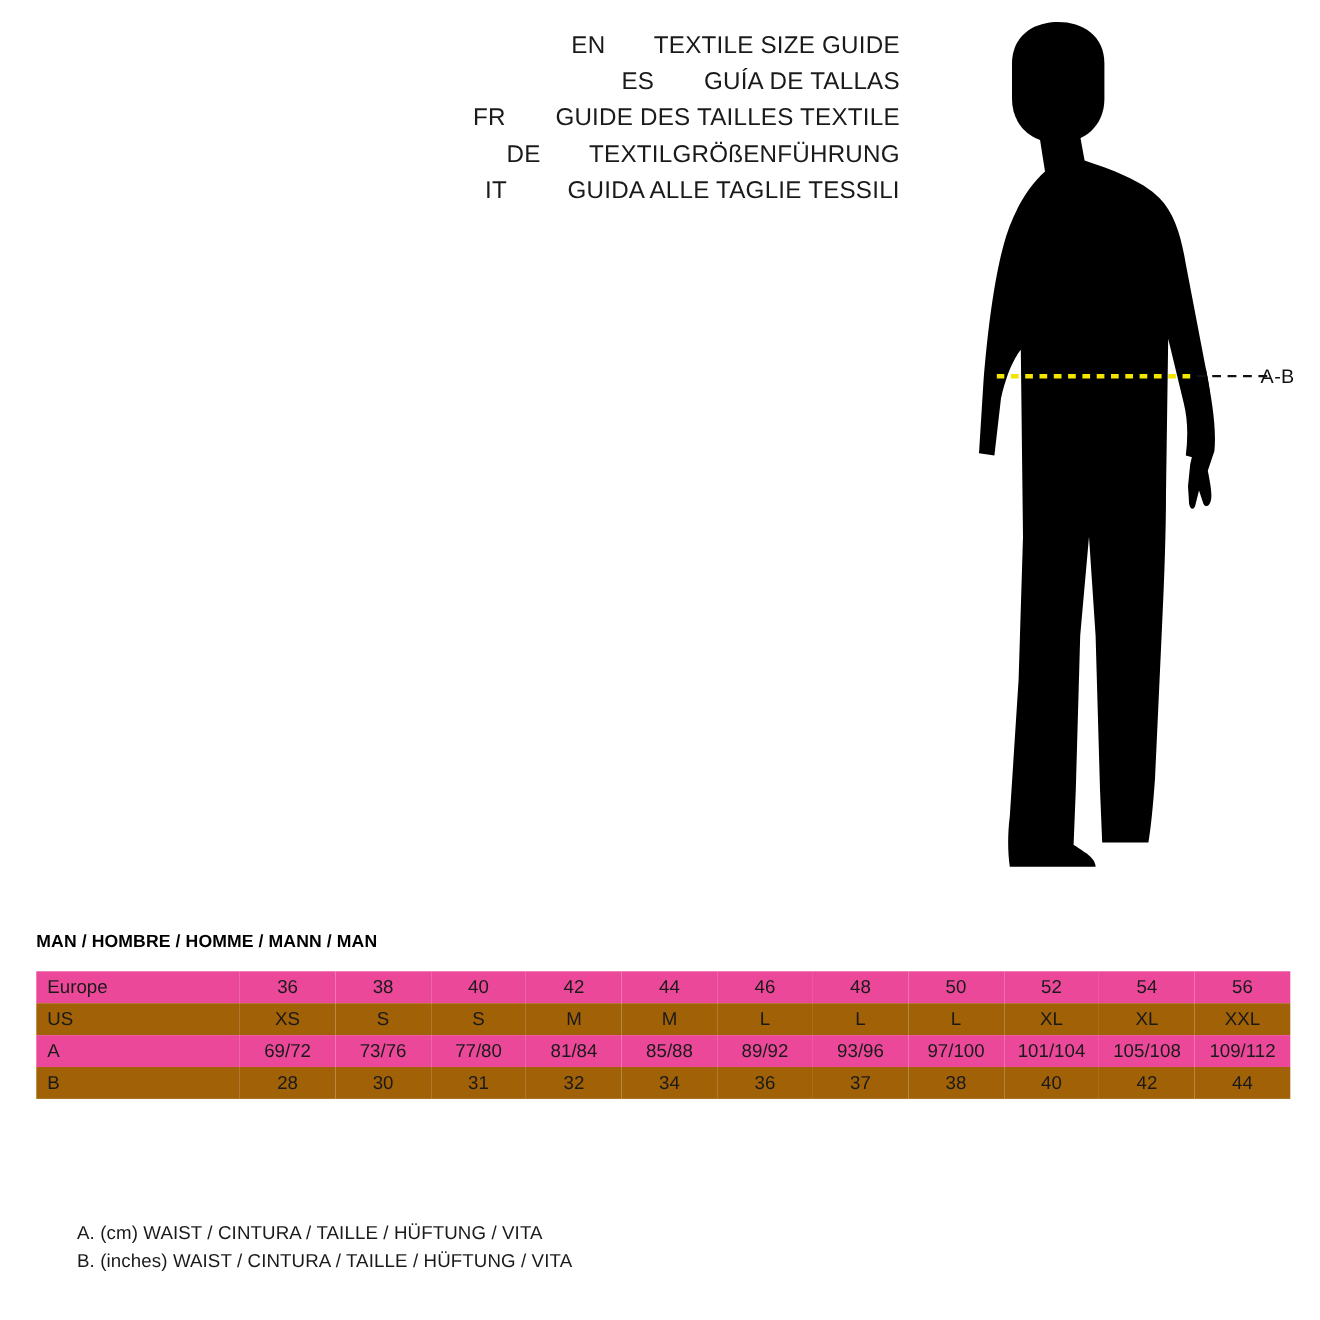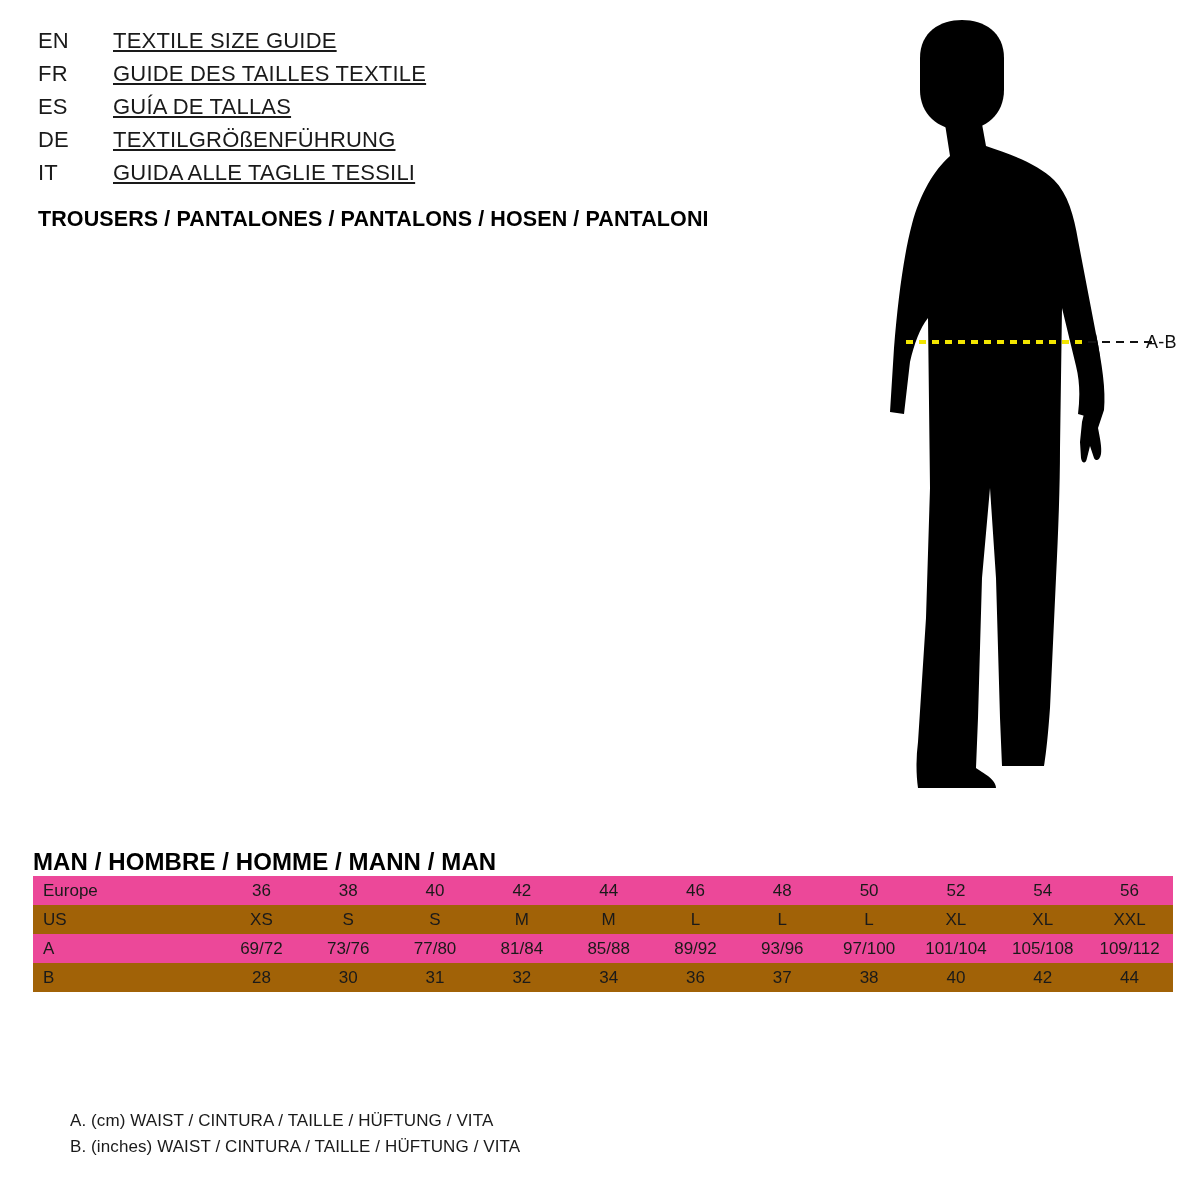--- a/index.html
+++ b/index.html
@@ -20,33 +20,33 @@
   #header-block {
     position: absolute;
     left: 38px;
     top: 28px;
     width: 780px;
   }
   .lang-row {
     display: flex;
     align-items: baseline;
     height: 33px;
+    justify-content: flex-end;
   }
   .lang-code {
     width: 75px;
     font-size: 22px;
     letter-spacing: 0.2px;
     color: #1a1a1a;
   }
   .lang-text {
     font-size: 22px;
     letter-spacing: 0.2px;
     color: #1a1a1a;
     white-space: nowrap;
-    text-decoration: underline;
   }
   #garment-title {
     margin-top: 14px;
     font-size: 21.5px;
     font-weight: bold;
     letter-spacing: 0.1px;
     color: #000;
     white-space: nowrap;
   }
 
@@ -72,24 +72,25 @@
   }
 
   
   #table-block {
     position: absolute;
     left: 33px;
     top: 848px;
     width: 1140px;
   }
   #gender-title {
-    font-size: 24px;
+    font-size: 16px;
     font-weight: bold;
     color: #000;
     letter-spacing: 0.1px;
+    margin-bottom: 17px;
     white-space: nowrap;
   }
   table.size-table {
     border-collapse: collapse;
     width: 1140px;
     table-layout: fixed;
   }
   table.size-table td {
     font-size: 17px;
     color: #1a1a1a;
@@ -134,36 +135,35 @@
 </style>
 </head>
 <body>
 
 <div id="header-block">
   <div class="lang-row">
     <div class="lang-code">EN</div>
     <div class="lang-text">TEXTILE SIZE GUIDE</div>
   </div>
   <div class="lang-row">
+    <div class="lang-code">ES</div>
+    <div class="lang-text">GUÍA DE TALLAS</div>
+  </div>
+  <div class="lang-row">
     <div class="lang-code">FR</div>
     <div class="lang-text">GUIDE DES TAILLES TEXTILE</div>
   </div>
   <div class="lang-row">
-    <div class="lang-code">ES</div>
-    <div class="lang-text">GUÍA DE TALLAS</div>
-  </div>
-  <div class="lang-row">
     <div class="lang-code">DE</div>
     <div class="lang-text">TEXTILGRÖßENFÜHRUNG</div>
   </div>
   <div class="lang-row">
     <div class="lang-code">IT</div>
     <div class="lang-text">GUIDA ALLE TAGLIE TESSILI</div>
   </div>
-  <div id="garment-title">TROUSERS / PANTALONES / PANTALONS / HOSEN / PANTALONI</div>
 </div>
 
 <div id="figure-block">
   <svg width="380" height="790" viewBox="0 0 380 790">
 
     <path fill="#000000" d="M110 40 C110 14 130 2 152 2 C174 2 194 14 194 40 L194 72 C194 96 176 112 152 112 C128 112 110 96 110 72 Z"></path>
 
     <path fill="#000000" d="
       M135 106
       L172 106

